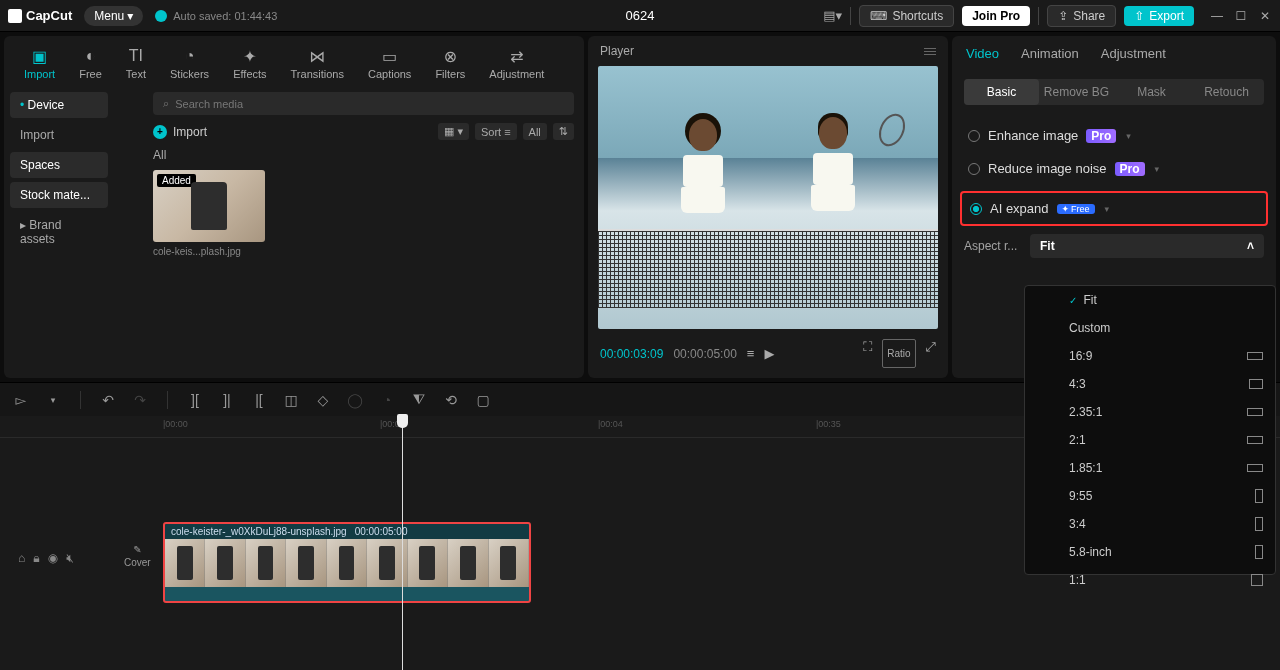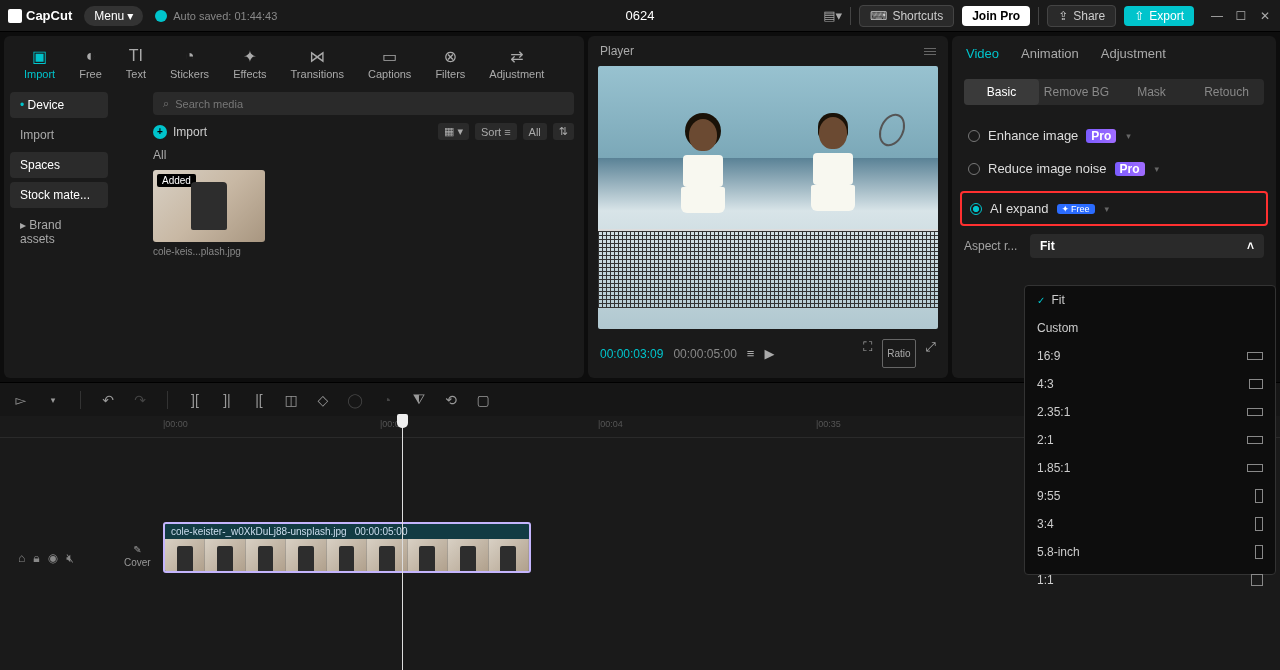--- a/index.html
+++ b/index.html
@@ -82,21 +82,21 @@
 .option-row { display: flex; align-items: center; gap: 8px; padding: 9px 4px; color: #ddd; font-size: 13px; font-weight:500; }
 .radio { width: 12px; height: 12px; border: 1.5px solid #777; border-radius: 50%; }
 .radio.checked { border-color: #00c4cc; background: radial-gradient(circle, #00c4cc 40%, transparent 45%); }
 .pro-badge { background: linear-gradient(90deg,#7b5cff,#a06cff); color: #fff; padding: 0 5px; border-radius: 3px; font-size: 12px; font-weight:bold; }
 .free-badge { background: #2b6cff; color: #fff; padding: 0 5px; border-radius: 3px; font-size: 9px; display:inline-flex; align-items:center; gap:2px;}
 .chev-sm { color: #666; font-size: 9px; margin-left: 2px; }
 .highlight-box { border: 2px solid #ff3030; border-radius: 4px; padding: 4px 8px; margin: 6px -4px; }
 .aspect-row { display: flex; align-items: center; gap: 10px; margin-top: 8px; }
 .aspect-label { color: #a3a3a3; font-size: 12px; width: 56px; }
 .aspect-select { flex: 1; background: #2a2a2a; border-radius: 4px; padding: 5px 10px; color: #fff; font-size: 12px; display: flex; justify-content: space-between; align-items: center; cursor: pointer; font-weight: bold;}
-.dropdown { position: absolute; top: 180px; right: 0; left: 72px; background: #0d0d0d; border: 1px solid #333; border-radius: 4px; z-index: 10; max-height: 290px; }
+.dropdown { position: absolute; top: 180px; right: 0; left: 72px; background: #0d0d0d; border: 1px solid #333; border-radius: 4px; z-index: 10; max-height: 290px; padding-left: 32px; }
 .dd-item { padding: 7px 12px; color: #ccc; font-size: 12px; cursor: pointer; display: flex; align-items: center; justify-content: space-between; }
 .dd-check { color: #00c4cc; margin-right: 6px; font-size: 10px; }
 .dd-rect { width: 14px; height: 10px; border: 1px solid #888; }
 .dd-rect.tall { width: 8px; height: 14px; }
 .dd-rect.sq { width: 12px; height: 12px; }
 .dd-rect.wide { width: 16px; height: 8px; }
 
 
 .toolbar { height: 34px; background: #161616; display: flex; align-items: center; padding: 0 12px; gap: 14px; border-top: 1px solid #000; }
 .tl-icon { color: #999; cursor: pointer; font-size: 14px; width: 18px; text-align: center; }
@@ -108,21 +108,21 @@
 
 
 .timeline { flex: 1; background: #1a1a1a; position: relative; height: 254px; }
 .ruler { height: 22px; background: #1a1a1a; position: relative; border-bottom: 1px solid #2a2a2a; }
 .ruler-mark { position: absolute; color: #555; font-size: 9px; top: 3px; }
 .playhead { position: absolute; top: 0; bottom: 0; width: 1px; background: #ddd; z-index: 5; }
 .playhead-handle { position: absolute; top: -2px; left: -5px; width: 11px; height: 14px; background: #eee; border-radius: 2px 2px 5px 5px; }
 .tl-left-icons { position: absolute; left: 18px; top: 135px; display: flex; gap: 8px; }
 .tl-li { color: #888; font-size: 12px; cursor: pointer; }
 .cover-btn { display: flex; flex-direction: column; align-items: center; gap: 2px; color: #999; cursor: pointer; font-size: 10px; position:absolute; left: 124px; top: 128px;}
-.clip { position: absolute; left: 163px; top: 106px; width: 368px; height: 51px; background: #1a5560; border: 2px solid #c4b5fd; border-radius: 3px; overflow: hidden; }
+.clip { position: absolute; left: 163px; top: 106px; width: 368px; height: 81px; background: #1a5560; border: 2px solid #ef4444; border-radius: 3px; overflow: hidden; }
 .clip-header { background: rgba(0,0,0,.3); padding: 2px 6px; color: #cde; font-size: 10px; display: flex; gap: 8px; }
 .clip-frames { display: flex; height: 48px; }
 .clip-frame { flex: 1; background: linear-gradient(135deg, #d8d0c4 0%, #a89680 100%); border-right: 1px solid rgba(0,0,0,.2); position: relative; }
 .clip-frame::after { content: ""; position: absolute; left: 30%; top: 15%; width: 40%; height: 70%; background: #2d2d2d; border-radius: 2px; }
 </style>
 </head>
 <body>
 
 <div class="topbar">
   <div class="logo">

